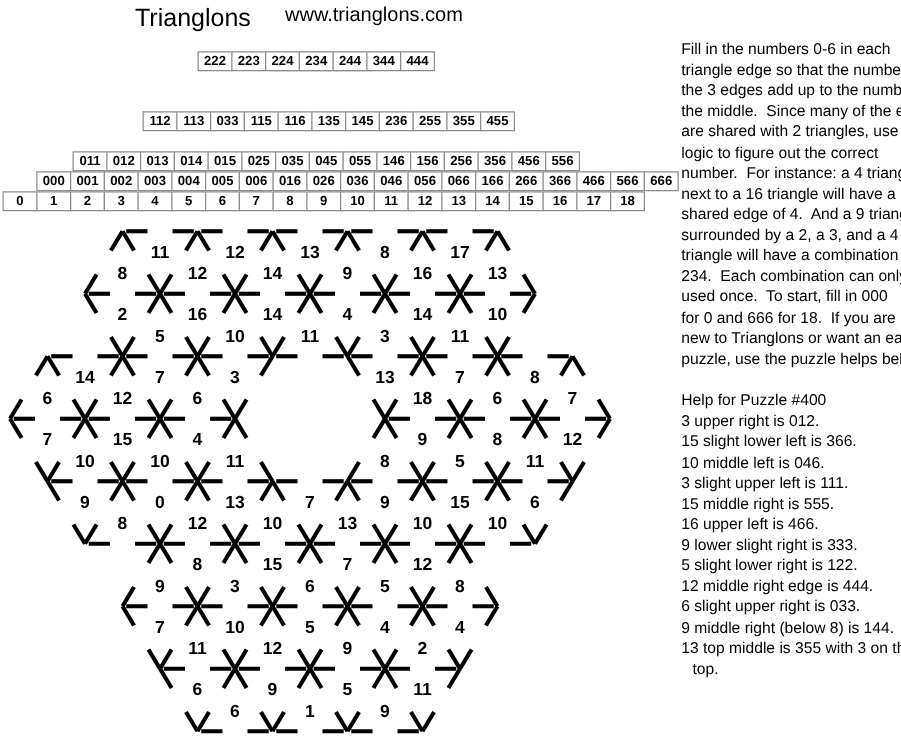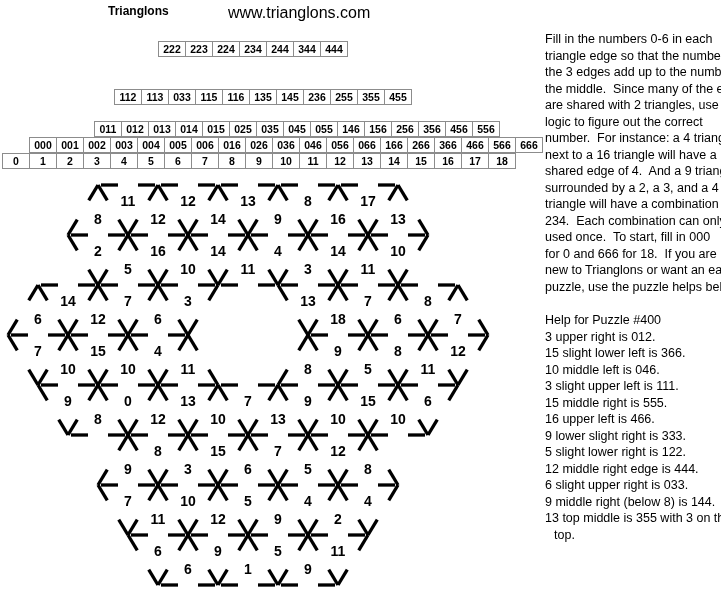--- a/index.html
+++ b/index.html
@@ -1,19 +1,19 @@
 <!DOCTYPE html>
 <html><head>
 <meta charset="utf-8">
 <style>
   html,body{margin:0;padding:0}
   body{width:721px;height:595px;position:relative;background:#fff;overflow:hidden;
        font-family:"Liberation Sans",sans-serif;color:#000}
   .abs{position:absolute}
-  #title{left:108px;top:4px;font-weight:bold;font-size:12px}
+  #title{left:108px;top:4px;font-weight:normal;font-size:20px}
   #url{left:228px;top:4px;font-weight:normal;font-size:16px}
   #pyramid{left:0;top:25px;width:540px;height:145px}
   .prow{position:absolute;display:flex}
   .pcell{width:28px;height:16px;margin-left:-1px;border:1px solid #8c8c8c;box-sizing:border-box;
          text-align:center;font-weight:bold;font-size:10.5px;line-height:14px;background:#fff;flex:0 0 auto}
   .pcell:first-child{margin-left:0}
   #grid{left:0;top:0;position:absolute}
   #grid line{stroke:#000;stroke-width:3.3}
   #grid text{font-family:"Liberation Sans",sans-serif;font-weight:bold;font-size:14px;
              text-anchor:middle;fill:#000;stroke:none}
@@ -49,21 +49,21 @@
       <div class="pcell">033</div>
       <div class="pcell">115</div>
       <div class="pcell">116</div>
       <div class="pcell">135</div>
       <div class="pcell">145</div>
       <div class="pcell">236</div>
       <div class="pcell">255</div>
       <div class="pcell">355</div>
       <div class="pcell">455</div>
     </div>
-    <div class="prow" style="left: 58px; top: 96px; margin-left: 36px;">
+    <div class="prow" style="left: 58px; top: 96px;">
       <div class="pcell">011</div>
       <div class="pcell">012</div>
       <div class="pcell">013</div>
       <div class="pcell">014</div>
       <div class="pcell">015</div>
       <div class="pcell">025</div>
       <div class="pcell">035</div>
       <div class="pcell">045</div>
       <div class="pcell">055</div>
       <div class="pcell">146</div>

